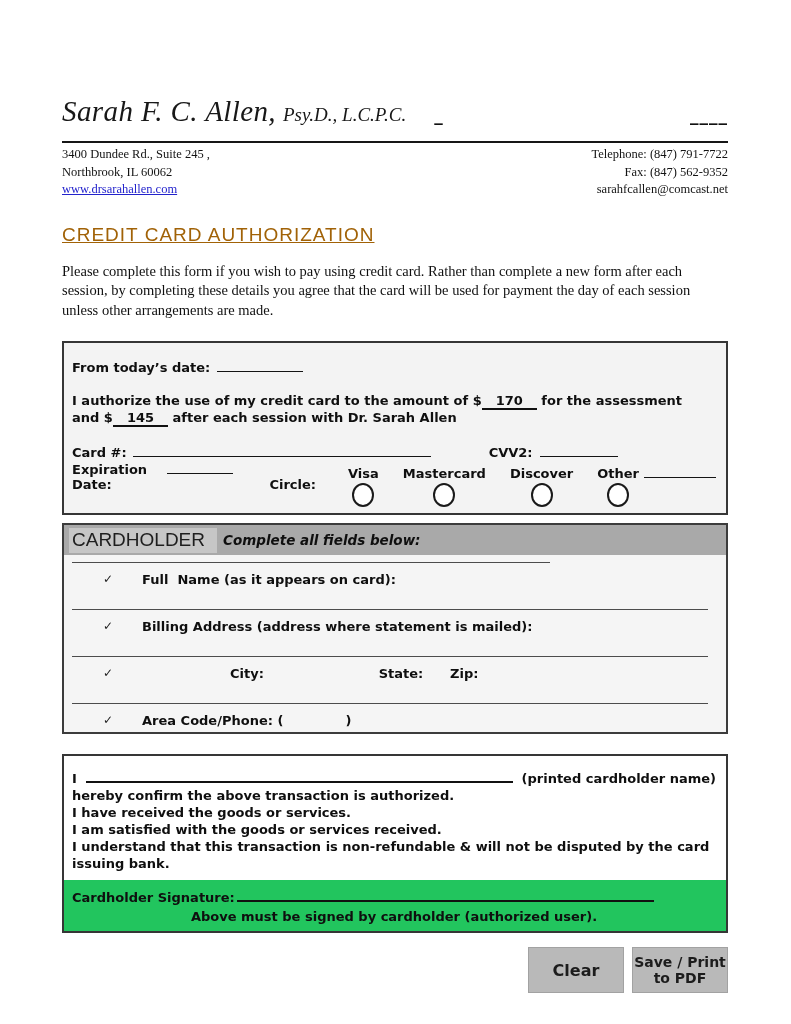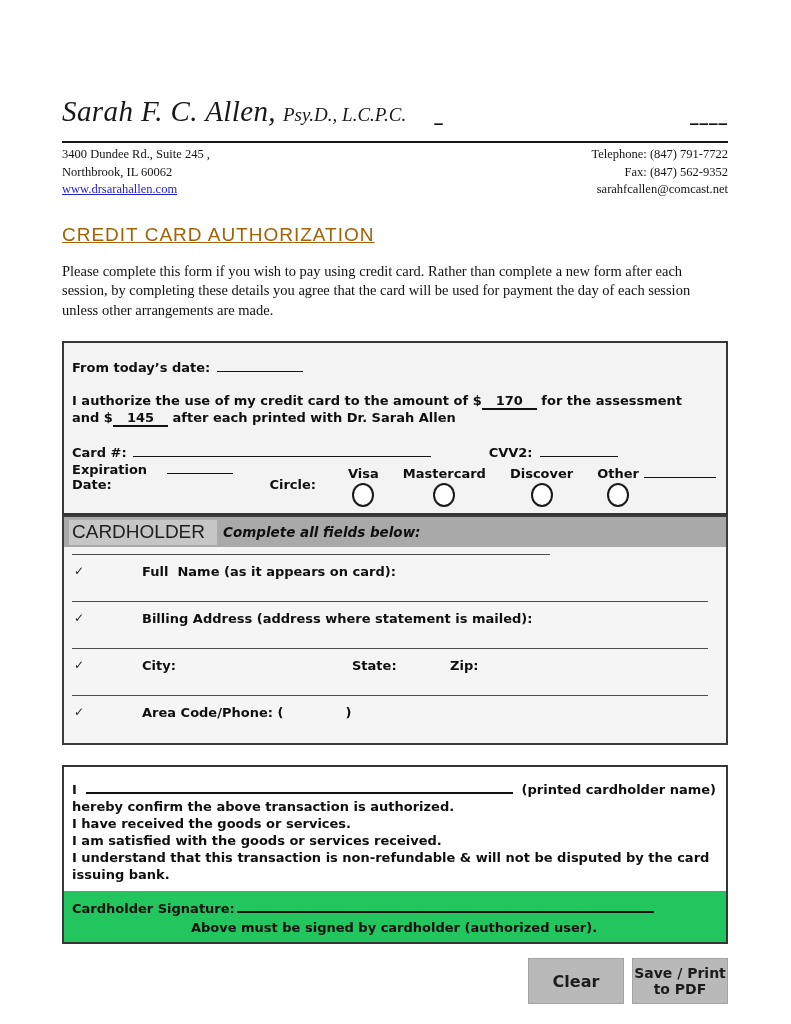--- a/index.html
+++ b/index.html
@@ -83,21 +83,21 @@
     width: 22px; height: 24px; margin-top: 2px;
     border: 2.5px solid #1a1a1a; border-radius: 50%; background: #ffffff;
     cursor: pointer;
   }
   .opt.other { align-items: flex-start; }
   .other-lab-row { display: flex; align-items: baseline; }
   .other-lab-row .blank { width: 72px; margin-left: 5px; }
   .opt.other .circle { margin-left: 10px; }
 
   
-  .box.ch { margin-top: 0; background: #f5f5f5; border-color: #3c3c3c; padding-bottom: 23px; }
+  .box.ch { margin-top: 8px; background: #f5f5f5; border-color: #3c3c3c; padding-bottom: 4px; text-align: center; }
   .ch-bar { background: #a9a9a9; height: 30px; display: flex; align-items: center; padding-left: 5px; }
   .ch-title {
     background: #c6c6c6; font-family: "Liberation Sans", sans-serif;
     font-size: 19px; color: #1e1e1e; padding: 1px 12px 2px 3px;
   }
   .ch-sub { font-size: 13.5px; font-weight: bold; font-style: italic; margin-left: 6px; color: #0f0f0f; }
   .ch-body { padding: 0 8px; }
   .ch-line { border-bottom: 1.5px solid #4c4c4c; cursor: text; }
   .ch-line.short { width: 74%; margin-top: 7px; }
   .ch-line.full { width: 98.5%; margin-top: 22px; }
@@ -161,21 +161,21 @@
   <div class="doc-title">CREDIT CARD AUTHORIZATION</div>
   <p class="intro">Please complete this form if you wish to pay using credit card. Rather than complete a new form after each session, by completing these details you agree that the card will be used for payment the day of each session unless other arrangements are made.</p>
 
   <div class="box auth">
     <div class="a-row1">
       <span>From today’s date:</span>
       <span class="blank"></span>
     </div>
     <div class="a-row2">
       <div><span>I authorize the use of my credit card to the amount of $</span><span class="amt">170</span><span> for the assessment</span></div>
-      <div><span>and $</span><span class="amt">145</span><span> after each printed with Dr. Sarah Allen</span></div>
+      <div><span>and $</span><span class="amt">145</span><span> after each session with Dr. Sarah Allen</span></div>
     </div>
     <div class="a-row3">
       <span>Card #:</span>
       <span class="blank card-line"></span>
       <span class="cvv-label">CVV2:</span>
       <span class="blank cvv-line"></span>
     </div>
     <div class="a-row4">
       <div class="exp-wrap">
         <span>Expiration Date:</span>

